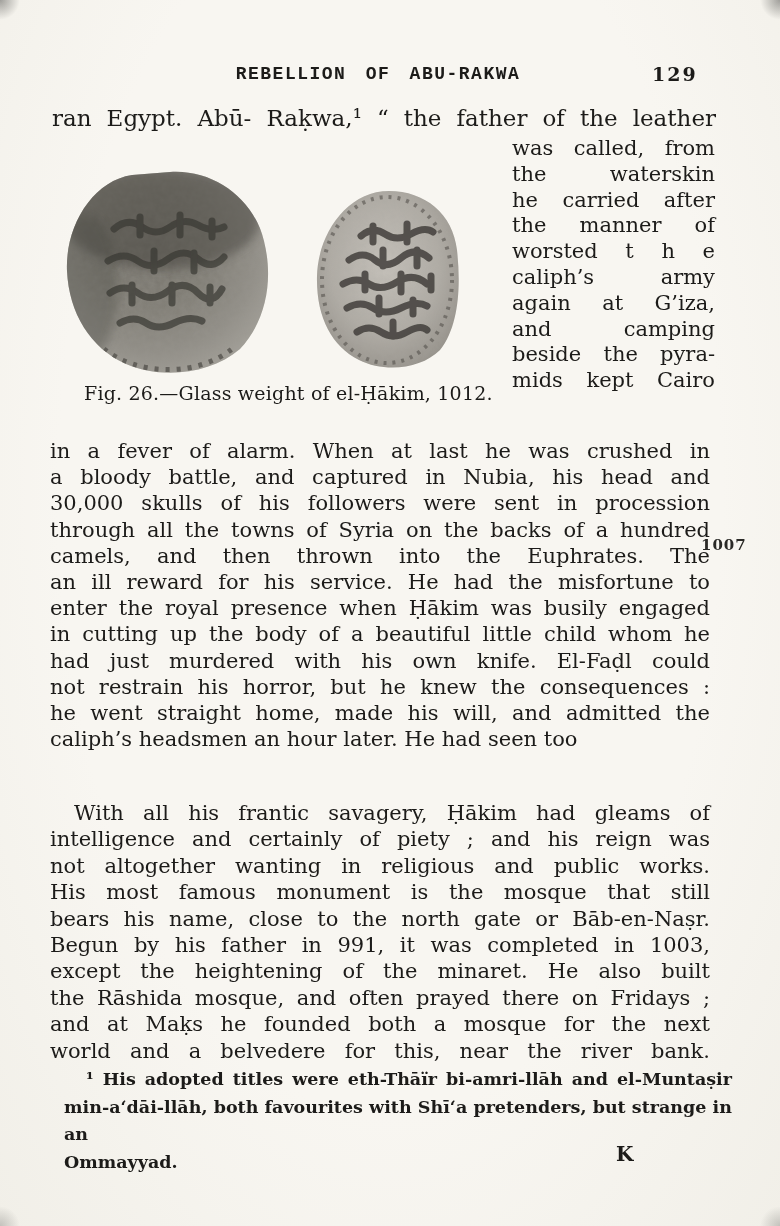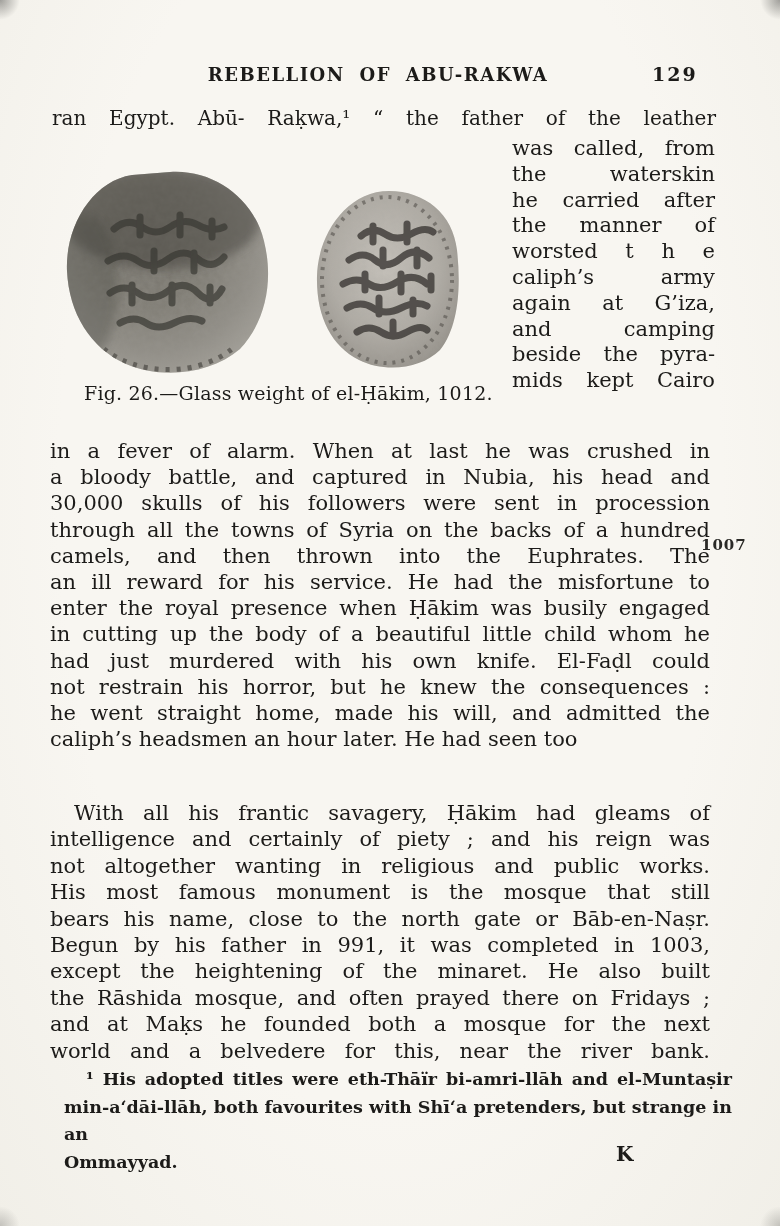--- a/index.html
+++ b/index.html
@@ -13,30 +13,30 @@
   }
   .corner{position:absolute;width:20px;height:20px;opacity:.45;}
   .corner.tl{top:0;left:0;background:radial-gradient(circle at 0 0,#3a3a38,transparent 70%);}
   .corner.tr{top:0;right:0;background:radial-gradient(circle at 100% 0,#3a3a38,transparent 70%);}
   .corner.bl{bottom:0;left:0;background:radial-gradient(circle at 0 100%,#3a3a38,transparent 70%);opacity:.25;}
   .corner.br{bottom:0;right:0;background:radial-gradient(circle at 100% 100%,#3a3a38,transparent 70%);opacity:.25;}
 
   .header-title{
     position:absolute;top:64px;left:0;width:756px;
     text-align:center;font-size:18px;font-weight:bold;
-    letter-spacing:1.5px;word-spacing:7px;
+    letter-spacing:1.5px;word-spacing:7px;font-family:Liberation Mono, monospace;
   }
   .page-number{
     position:absolute;top:63px;left:652px;
     font-size:19px;font-weight:bold;letter-spacing:2px;
   }
 
   .intro-line{
     position:absolute;top:105px;left:52px;width:664px;
-    font-size:20px;line-height:26px;
+    font-size:23px;line-height:26px;
     text-align:justify;text-align-last:justify;
   }
 
   .col-right{position:absolute;top:136px;left:512px;width:203px;font-size:21px;line-height:25.8px;}
   .line{text-align:justify;text-align-last:justify;}
 
   .para1{position:absolute;top:438px;left:50px;width:660px;font-size:21px;line-height:26.2px;}
   .para1 .line:last-child{text-align-last:left;}
 
   .para2{position:absolute;top:800px;left:50px;width:660px;font-size:21px;line-height:26.4px;}

